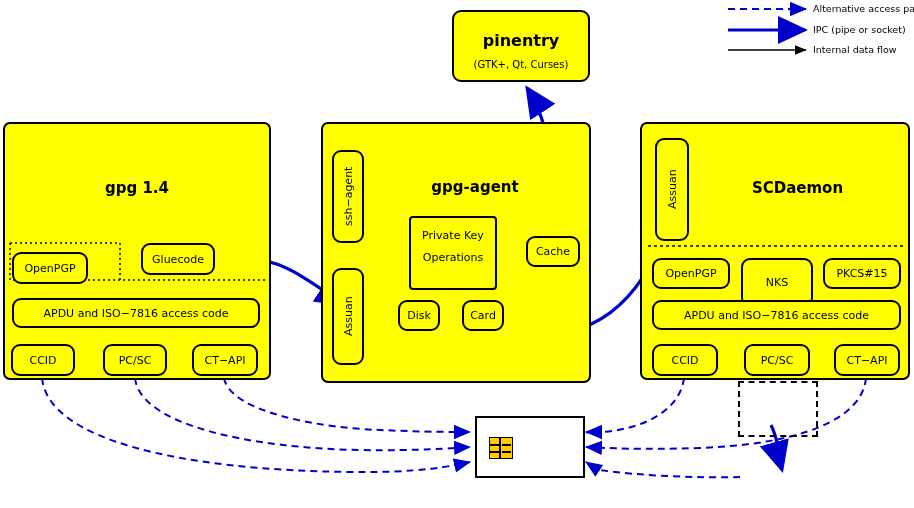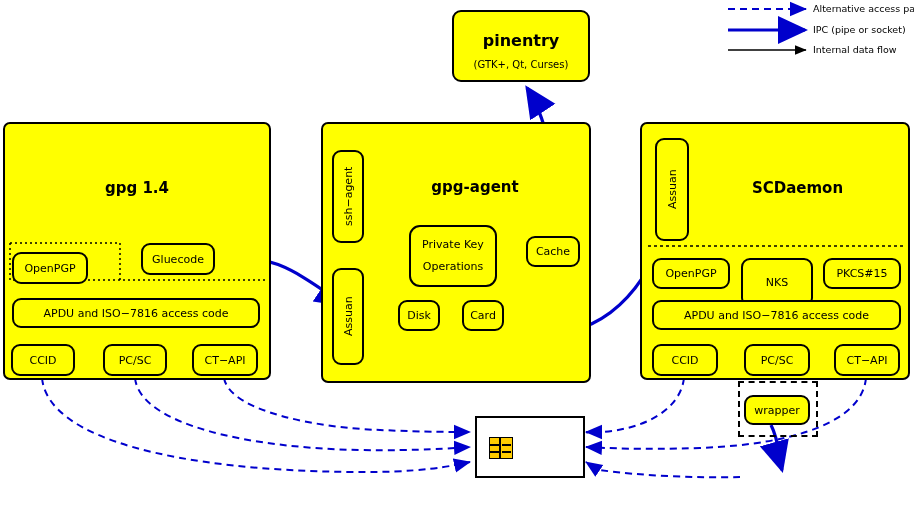--- a/index.html
+++ b/index.html
@@ -113,21 +113,21 @@
   <div class="title" style="left:360px;width:230px;top:178px;text-align:center;font-size:15px;">gpg-agent</div>
 
   <div class="box rbox" style="left:332px;top:150px;width:32px;height:93px;">
     <span class="lbl vert" style="font-size:11px;">ssh−agent</span>
   </div>
 
   <div class="box rbox" style="left:332px;top:268px;width:32px;height:97px;">
     <span class="lbl vert" style="font-size:11px;">Assuan</span>
   </div>
 
-  <div class="box" style="left:409px;top:225px;width:88px;height:62px;border-radius:11px;">
+  <div class="box" style="left:409px;top:216px;width:88px;height:74px;border-radius:4px;">
     <span class="lbl" style="font-size:11px;height:auto;top:11px;left:0;">Private Key</span>
     <span class="lbl" style="font-size:11px;height:auto;top:33px;left:0;">Operations</span>
   </div>
 
   <div class="box rbox" style="left:526px;top:236px;width:54px;height:31px;">
     <span class="lbl" style="font-size:11px;">Cache</span>
   </div>
 
   <div class="box rbox" style="left:398px;top:300px;width:42px;height:31px;">
     <span class="lbl" style="font-size:11px;">Disk</span>
@@ -166,23 +166,20 @@
     <span class="lbl" style="font-size:11px;">CCID</span>
   </div>
   <div class="box rbox" style="left:744px;top:344px;width:66px;height:32px;">
     <span class="lbl" style="font-size:11px;">PC/SC</span>
   </div>
   <div class="box rbox" style="left:834px;top:344px;width:66px;height:32px;">
     <span class="lbl" style="font-size:11px;">CT−API</span>
   </div>
 
   <div class="dashwrap" style="left:738px;top:381px;width:80px;height:56px;"></div>
-  <div class="box rbox" style="left:744px;top:395px;width:66px;height:30px;">
-    <span class="lbl" style="font-size:11px;">wrapper</span>
-  </div>
 
 
   <div class="card" style="left:475px;top:416px;width:110px;height:62px;">
     <div class="chip" style="left:12px;top:19px;width:24px;height:22px;">
       <div class="chipline" style="left:0;top:6px;width:9px;height:1.5px;"></div>
       <div class="chipline" style="left:0;top:13px;width:9px;height:1.5px;"></div>
       <div class="chipline" style="left:12px;top:6px;width:9px;height:1.5px;"></div>
       <div class="chipline" style="left:12px;top:13px;width:9px;height:1.5px;"></div>
       <div class="chipline" style="left:9px;top:0;width:1.5px;height:20px;"></div>
     </div>

